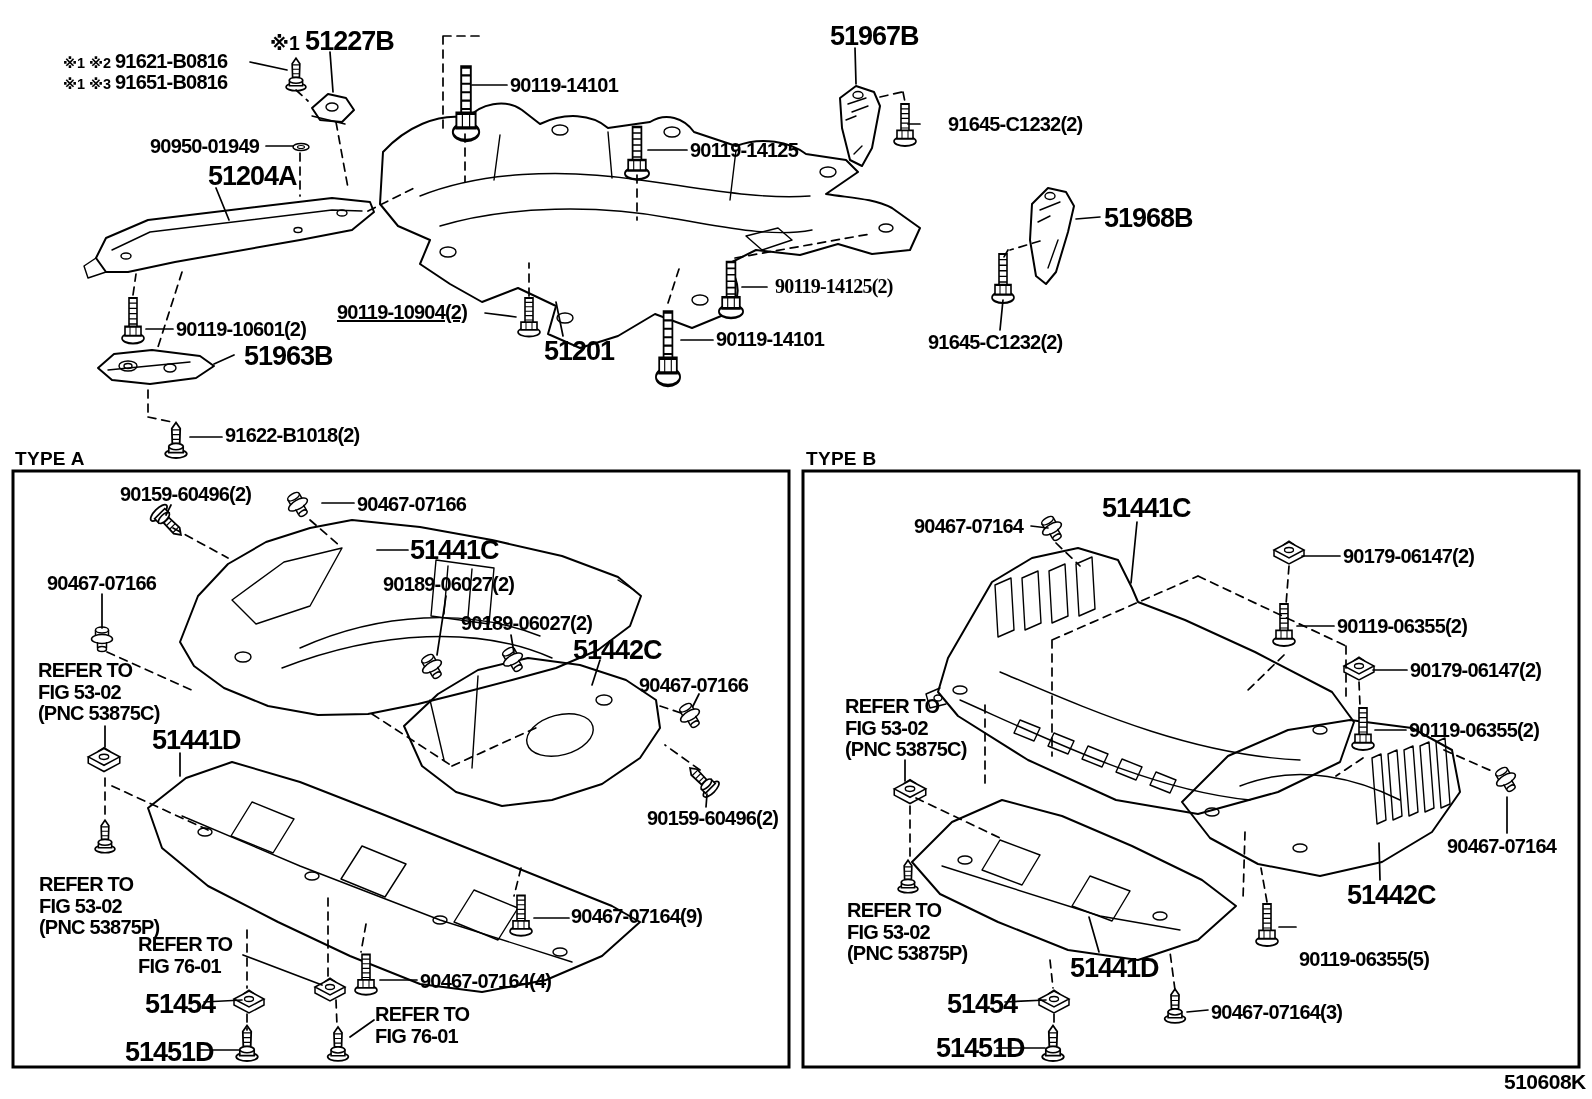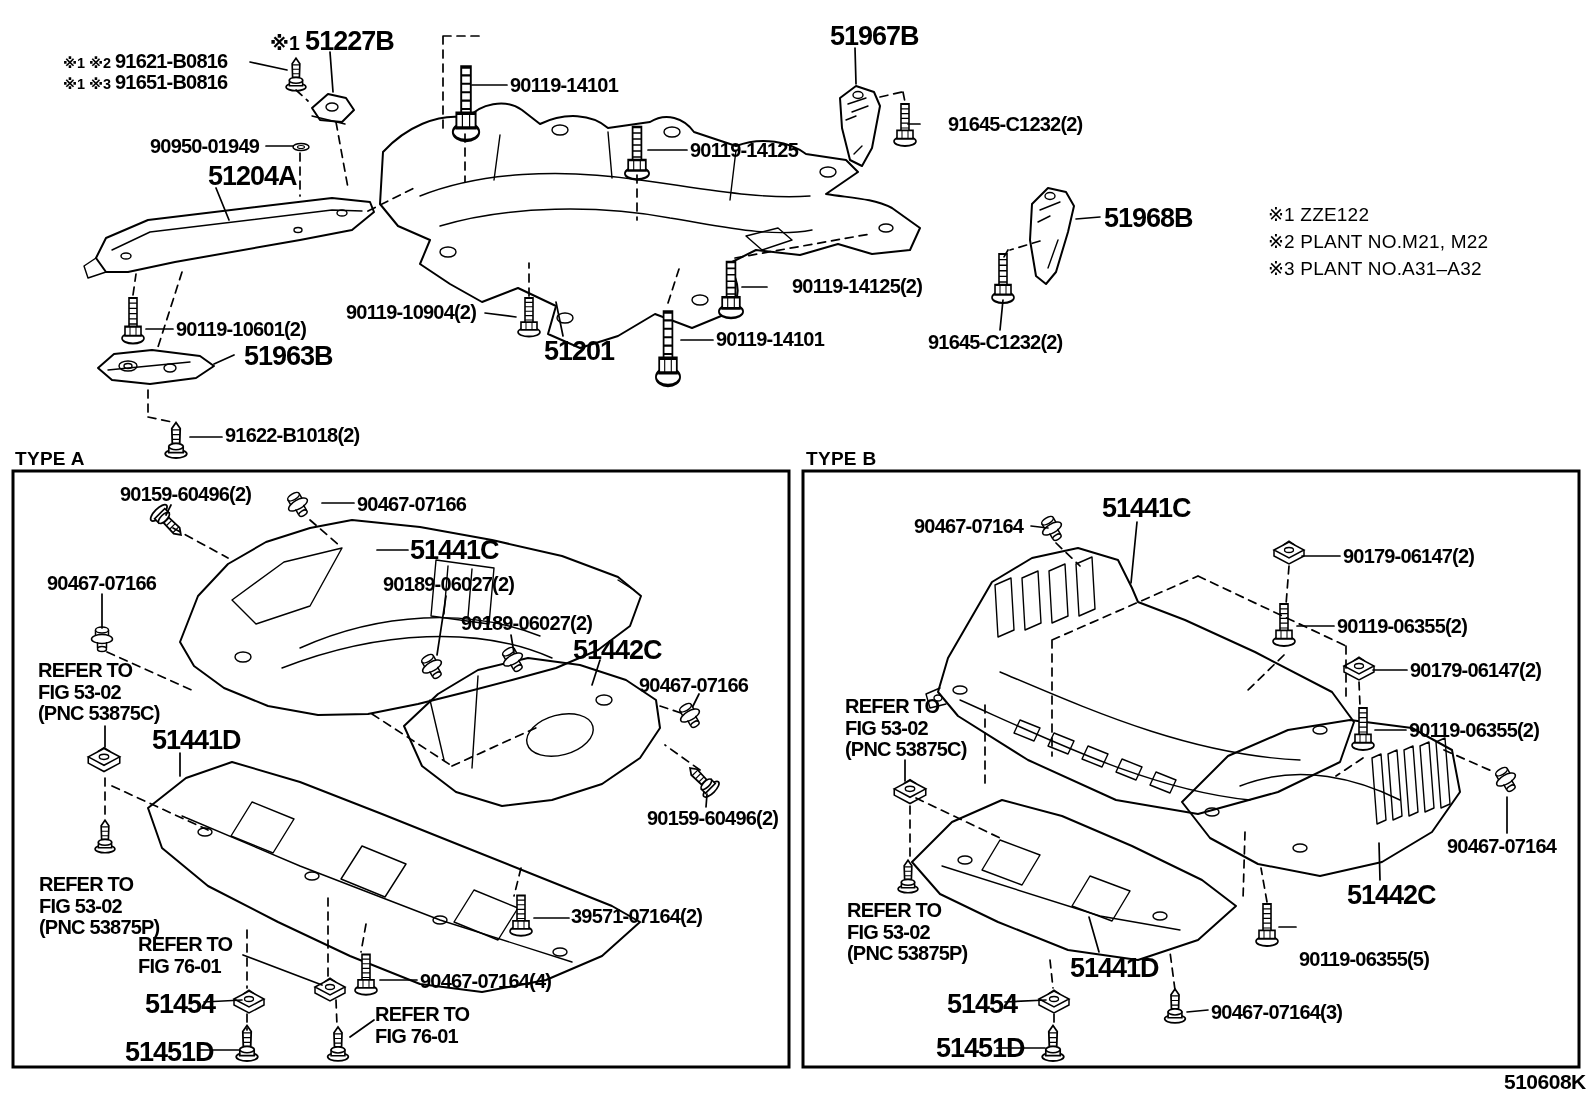--- a/index.html
+++ b/index.html
@@ -255,25 +255,20 @@
       M1359,682 L1360,706 M1363,758 L1336,776 M1444,750 L1494,772
       M1267,902 L1261,868 M910,806 L910,858 M916,798 L1000,838
       M1052,640 L1198,576 M1198,576 L1346,646 M1052,640 L1052,756 M1346,646 L1346,698
       M1054,1014 L1054,1028 M1050,960 L1053,988 M1175,990 L1170,952
       M985,705 L985,788 M1245,832 L1243,900"></path>
   </svg>
 
   <div class="sec-title" style="left:15px;top:448px">TYPE A</div>
   <div class="sec-title" style="left:806px;top:448px">TYPE B</div>
 
-  <div class="footnotes">
-    <span>※1 ZZE122</span>
-    <span>※2 PLANT NO.M21, M22</span>
-    <span>※3 PLANT NO.A31–A32</span>
-  </div>
 
   <div class="code-label">510608K</div>
 
   <div class="labels">
       <div class="lbl s-lg" style="left: 270px; top: 27px;">
         <div class="ln"><span class="pre">※1 </span>51227B</div>
       </div>
       <div class="lbl s-md" style="left: 63px; top: 51px;">
         <div class="ln"><span class="pre">※1 ※2 </span>91621-B0816</div>
       </div>
@@ -294,30 +289,30 @@
       </div>
       <div class="lbl s-lg" style="left: 830px; top: 22px;">
         <div class="ln">51967B</div>
       </div>
       <div class="lbl s-md" style="left: 948px; top: 114px;">
         <div class="ln">91645-C1232(2)</div>
       </div>
       <div class="lbl s-lg" style="left: 1104px; top: 204px;">
         <div class="ln">51968B</div>
       </div>
-      <div class="lbl s-md" style="left: 792px; top: 276px;">
+      <div class="lbl s-md" style="left: 775px; top: 276px; font-family: Liberation Serif, serif;">
         <div class="ln">90119-14125(2)</div>
       </div>
       <div class="lbl s-md" style="left: 716px; top: 329px;">
         <div class="ln">90119-14101</div>
       </div>
       <div class="lbl s-lg" style="left: 544px; top: 337px;">
         <div class="ln">51201</div>
       </div>
-      <div class="lbl s-md" style="left: 346px; top: 302px;">
+      <div class="lbl s-md" style="left: 337px; top: 302px; text-decoration: underline;">
         <div class="ln">90119-10904(2)</div>
       </div>
       <div class="lbl s-md" style="left: 176px; top: 319px;">
         <div class="ln">90119-10601(2)</div>
       </div>
       <div class="lbl s-lg" style="left: 244px; top: 342px;">
         <div class="ln">51963B</div>
       </div>
       <div class="lbl s-md" style="left: 225px; top: 425px;">
         <div class="ln">91622-B1018(2)</div>
@@ -363,21 +358,21 @@
       <div class="lbl s-md" style="left: 39px; top: 874px;">
         <div class="ln">REFER TO</div>
         <div class="ln">FIG 53-02</div>
         <div class="ln">(PNC 53875P)</div>
       </div>
       <div class="lbl s-md" style="left: 138px; top: 934px;">
         <div class="ln">REFER TO</div>
         <div class="ln">FIG 76-01</div>
       </div>
       <div class="lbl s-md" style="left: 571px; top: 906px;">
-        <div class="ln">39571-07164(2)</div>
+        <div class="ln">90467-07164(9)</div>
       </div>
       <div class="lbl s-md" style="left: 420px; top: 971px;">
         <div class="ln">90467-07164(4)</div>
       </div>
       <div class="lbl s-lg" style="left: 145px; top: 990px;">
         <div class="ln">51454</div>
       </div>
       <div class="lbl s-md" style="left: 375px; top: 1004px;">
         <div class="ln">REFER TO</div>
         <div class="ln">FIG 76-01</div>

